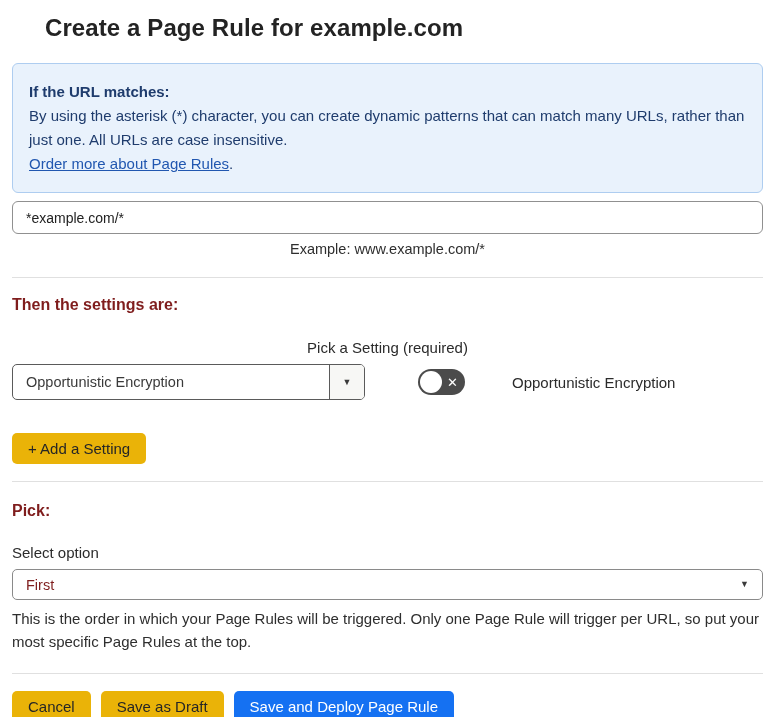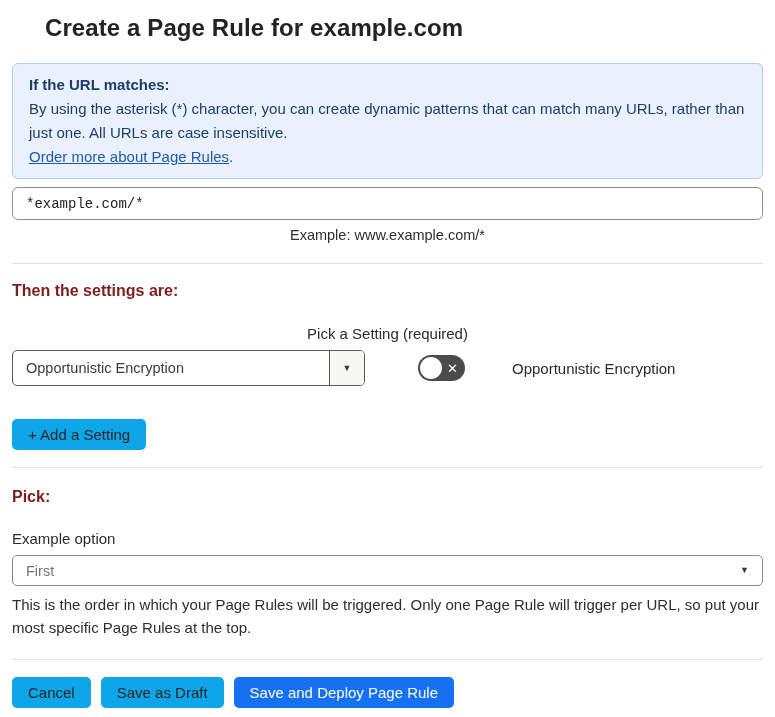--- a/index.html
+++ b/index.html
@@ -16,21 +16,21 @@
     color: #232323;
     letter-spacing: 0.1px;
     margin-left: 33px;
   }
 
   .info-box {
     margin-top: 21px;
     background: #e9f2fc;
     border: 1px solid #aecdf0;
     border-radius: 6px;
-    padding: 9px 16px;
+    padding: 16px 16px;
     font-size: 15px;
     line-height: 24px;
     color: #1f3c6d;
   }
   .info-box .info-heading { font-weight: 700; }
   .info-box a.info-link {
     color: #2157b0;
     text-decoration: underline;
     cursor: pointer;
   }
@@ -44,21 +44,21 @@
 
   .text-input {
     margin-top: 8px;
     width: 751px;
     height: 33px;
     border: 1px solid #909090;
     border-radius: 6px;
     padding: 0 13px;
     font-size: 14px;
     color: #222;
-    font-family: Liberation Mono, monospace;
+    font-family: Liberation Sans, sans-serif;
     background: #fff;
     outline: none;
     display: block;
   }
 
   .example-text {
     margin-top: 7px;
     font-size: 14.5px;
     color: #2e2e2e;
     text-align: center;
@@ -148,38 +148,38 @@
 
   .btn {
     border: none;
     border-radius: 5px;
     height: 31px;
     font-size: 15px;
     font-family: "Liberation Sans", sans-serif;
     cursor: pointer;
     padding: 0 16px;
     color: #262626;
-    background: #0ea5e9;
+    background: #eab308;
   }
   .add-setting-btn { margin-top: 33px; display: inline-block; }
 
   .order-label { margin-top: 24px; }
   .select-box {
     margin-top: 8px;
     width: 751px;
     height: 31px;
     border: 1px solid #8a8a8a;
     border-radius: 5px;
     background: #fff;
     display: flex;
     align-items: center;
     padding: 0 13px;
     cursor: pointer;
   }
-  .select-box .select-value { flex: 1; font-size: 14.5px; color: #737373; }
+  .select-box .select-value { flex: 1; font-size: 14.5px; color: #7f1d1d; }
 
   .help-text {
     margin-top: 7px;
     font-size: 15px;
     line-height: 23px;
     color: #2e2e2e;
     max-width: 751px;
   }
 
   .footer-row {
@@ -227,21 +227,21 @@
     </div>
     <span class="toggle-label">Opportunistic Encryption</span>
   </div>
 
   <button class="btn add-setting-btn">+ Add a Setting</button>
 
   <hr class="divider" style="margin-top:17px;">
 
   <div class="section-heading" style="margin-top:20px;">Pick:</div>
 
-  <label class="field-label order-label">Example option</label>
+  <label class="field-label order-label">Select option</label>
 
   <div class="select-box">
     <span class="select-value">First</span>
     <span class="arrow">▼</span>
   </div>
 
   <div class="help-text">This is the order in which your Page Rules will be triggered. Only one Page Rule will trigger per URL, so put your most specific Page Rules at the top.</div>
 
   <hr class="divider">
 

